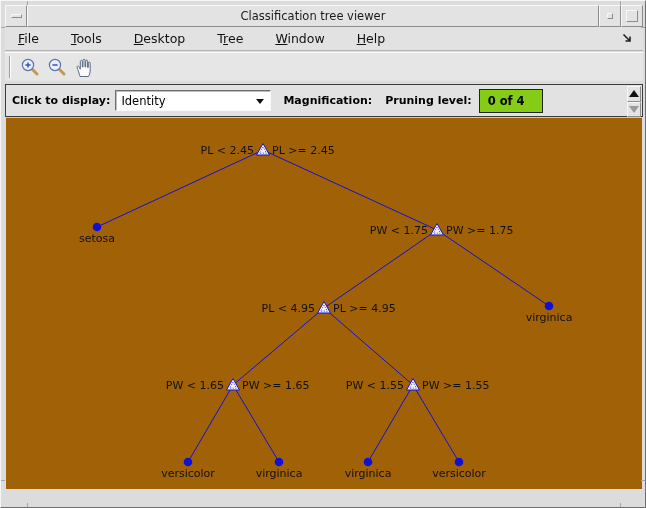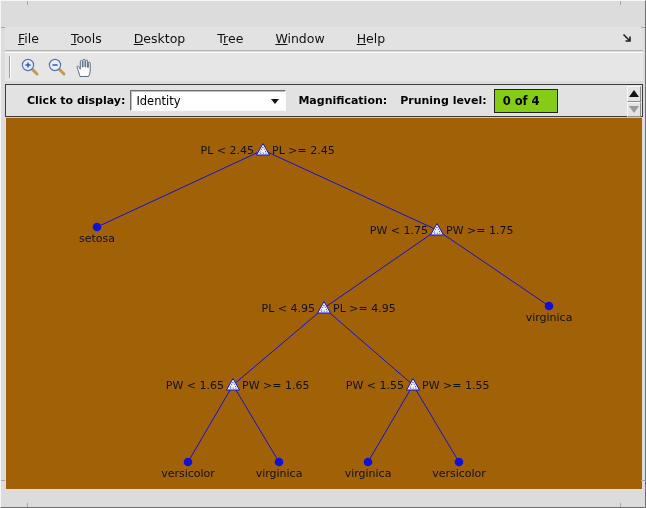--- a/index.html
+++ b/index.html
@@ -43,21 +43,21 @@
   .toolbar { position:absolute; left:4px; top:51px; width:638px; height:29px;
              background:#e6e6e6; border-top:1px solid #fbfbfb; display:flex; align-items:center; }
   .tool-grip { width:2px; height:22px; border-left:1px solid #9d9d9d; border-right:1px solid #ffffff;
                margin:0 7px 0 4px; }
   .tool-btn { width:24px; height:24px; display:flex; align-items:center; justify-content:center;
               margin-right:3px; }
 
   
   .controlsbar { position:absolute; left:4px; top:83px; width:638px; height:33px;
                  background:#e2e2e2; border:1px solid #3c3c3c;
-                 display:flex; align-items:center; padding-left:21px; }
+                 display:flex; align-items:center; padding-left:6px; }
   .ctl-label { font-size:11px; font-weight:bold; color:#000; white-space:nowrap; }
   .combo { position:relative; height:21px; background:#ffffff;
            border:1px solid #6f6f6f; border-bottom-color:#fafafa; border-right-color:#fafafa;
            box-shadow:inset 1px 1px 0 #bdbdbd;
            display:flex; align-items:center; padding-left:5px; font-size:11.5px; color:#000;
            margin-left:5px; }
   .combo-arrow { position:absolute; right:6px; top:8px; width:0; height:0;
                  border-left:4.5px solid transparent; border-right:4.5px solid transparent;
                  border-top:5.5px solid #111; }
   .textbox { height:24px; background:#84cc16; border:1px solid #222;
@@ -75,20 +75,32 @@
   .canvas { position:absolute; left:5px; top:116px; width:636px; height:372px;
             background:#a16207; border-top:1px solid #c9c9c9; }
   .canvas svg { display:block; }
   .tree-text { font-family:"DejaVu Sans", sans-serif; font-size:11px; fill:#111; }
 </style>
 </head>
 <body>
 
 <div class="frame">
 
+  <div class="titlebar">
+    <div class="tb-btn raised">
+      <div class="glyph-dash raised"></div>
+    </div>
+    <div class="tb-title raised">Classification tree viewer</div>
+    <div class="tb-btn raised">
+      <div class="glyph-min raised"></div>
+    </div>
+    <div class="tb-btn raised">
+      <div class="glyph-max raised"></div>
+    </div>
+  </div>
 
   <div class="menubar">
     <div id="menu-items" style="display:flex; gap:32px;">
         <div class="menu-item"><span class="u">F</span>ile</div>
         <div class="menu-item"><span class="u">T</span>ools</div>
         <div class="menu-item"><span class="u">D</span>esktop</div>
         <div class="menu-item">T<span class="u">r</span>ee</div>
         <div class="menu-item"><span class="u">W</span>indow</div>
         <div class="menu-item"><span class="u">H</span>elp</div>
       </div>

